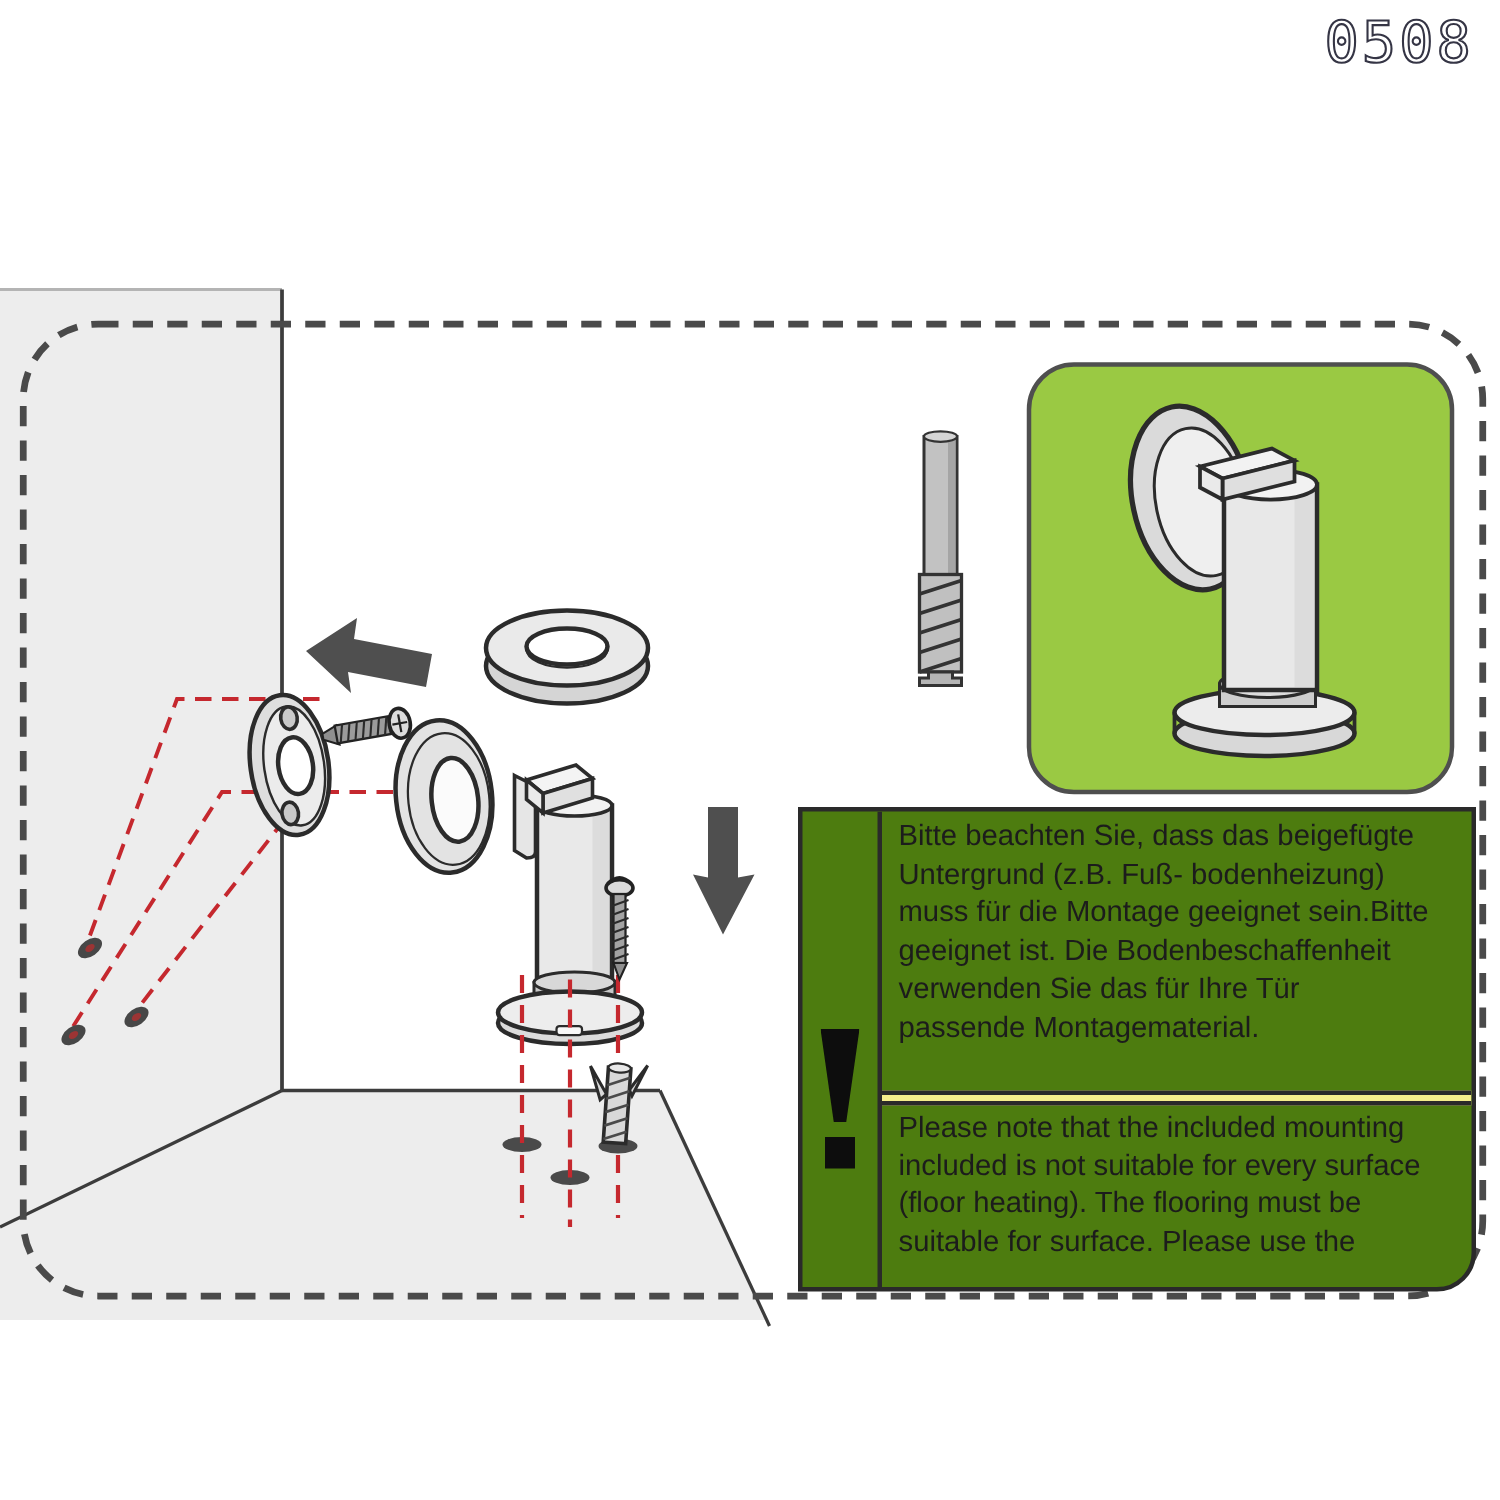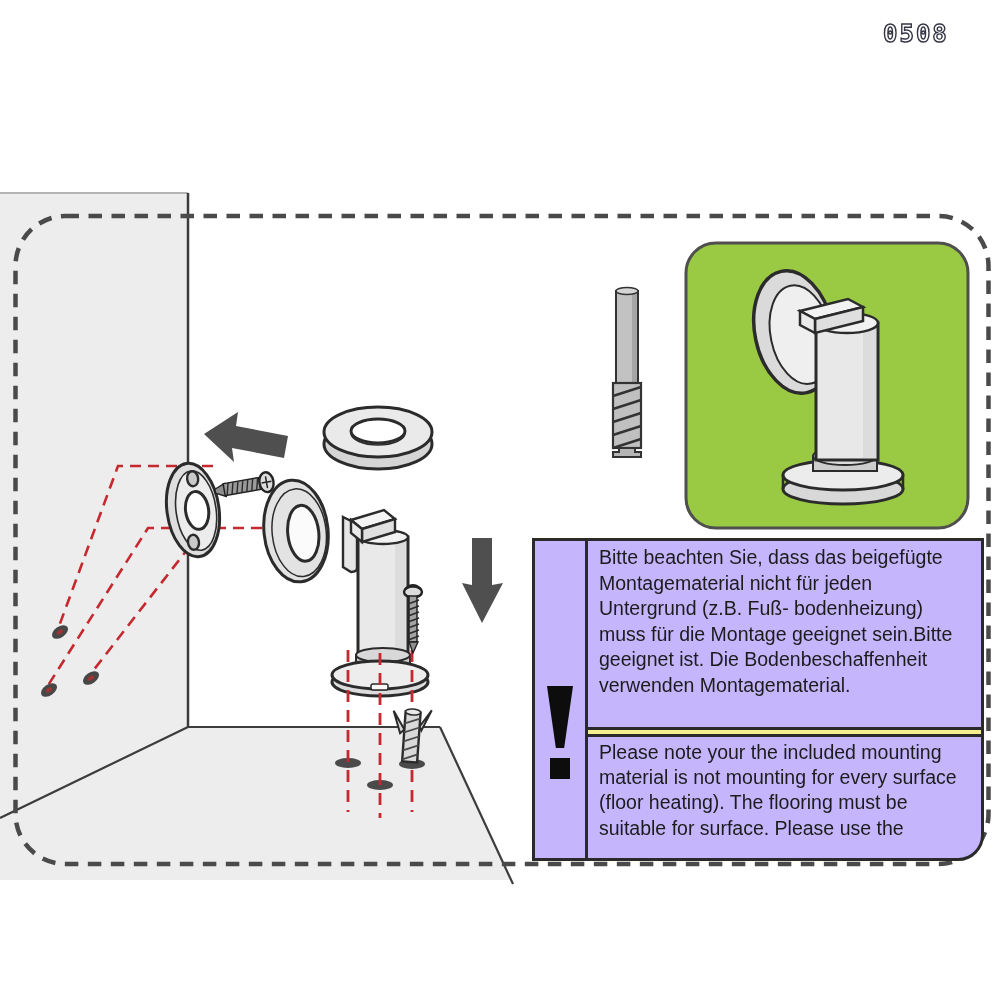--- a/index.html
+++ b/index.html
@@ -3,31 +3,31 @@
 <meta charset="utf-8">
 <style>
   html,body{margin:0;padding:0;background:#fff;}
   body{width:1000px;height:1000px;position:relative;overflow:hidden;
        font-family:"Liberation Sans",sans-serif;}
   #stage{position:absolute;inset:0;width:1000px;height:1000px;}
   svg{position:absolute;left:0;top:0;z-index:1;}
 
   
   #code{
-    position:absolute;left:883px;top:20px;z-index:3;
+    position:absolute;left:883px;top:6px;z-index:3;
     font-family:"DejaVu Sans Mono",monospace;
-    font-size:24px;font-weight:700;letter-spacing:2px;
+    font-size:38px;font-weight:400;letter-spacing:2px;
     color:#ffffff;-webkit-text-stroke:1.4px #353545;
     text-shadow:0 0 0 rgba(0,0,0,0);
   }
 
   
   #warning-box{
     position:absolute;left:532px;top:538px;width:452px;height:323px;z-index:2;
-    background:#c4b5fd;border:3px solid #2a2a2a;
+    background:#4d7c0f;border:3px solid #2a2a2a;
     border-bottom-right-radius:26px;overflow:hidden;
     box-sizing:border-box;display:flex;color:#1c1c1c;
   }
   .icon-col{width:50px;flex:0 0 50px;border-right:3px solid #2a2a2a;position:relative;}
   .excl-bar{position:absolute;left:12px;top:145px;width:26px;height:62px;background:#0d0d0d;
             clip-path:polygon(0 0,100% 0,66% 100%,34% 100%);}
   .excl-dot{position:absolute;left:15px;top:217px;width:20px;height:21px;background:#0d0d0d;}
   .text-col{flex:1;display:flex;flex-direction:column;}
   .cell-de{height:182px;padding:4px 2px 0 11px;font-size:19.5px;line-height:25.6px;}
   .h-divider{height:4px;background:#F5EE8C;border-top:3px solid #2a2a2a;border-bottom:3px solid #2a2a2a;}
@@ -219,29 +219,29 @@
 <div id="code">0508</div>
 
 <div id="warning-box">
   <div class="icon-col">
     <div class="excl-bar"></div>
     <div class="excl-dot"></div>
   </div>
   <div class="text-col">
     <div class="cell-de">
       <div class="tline">Bitte beachten Sie, dass das beigefügte</div>
-      <div class="tline">Montagematerial nicht für jeden</div>
       <div class="tline">Untergrund (z.B. Fuß- bodenheizung)</div>
       <div class="tline">muss für die Montage geeignet sein.Bitte</div>
       <div class="tline">geeignet ist. Die Bodenbeschaffenheit</div>
-      <div class="tline">verwenden Montagematerial.</div>
+      <div class="tline">verwenden Sie das für Ihre Tür</div>
+      <div class="tline">passende Montagematerial.</div>
     </div>
     <div class="h-divider"></div>
     <div class="cell-en">
-      <div class="tline">Please note your the included mounting</div>
-      <div class="tline">material is not mounting for every surface</div>
+      <div class="tline">Please note that the included mounting</div>
+      <div class="tline">included is not suitable for every surface</div>
       <div class="tline">(floor heating). The flooring must be</div>
       <div class="tline">suitable for surface. Please use the</div>
     </div>
   </div>
 </div>
 
 </div>
 
 </body></html>

